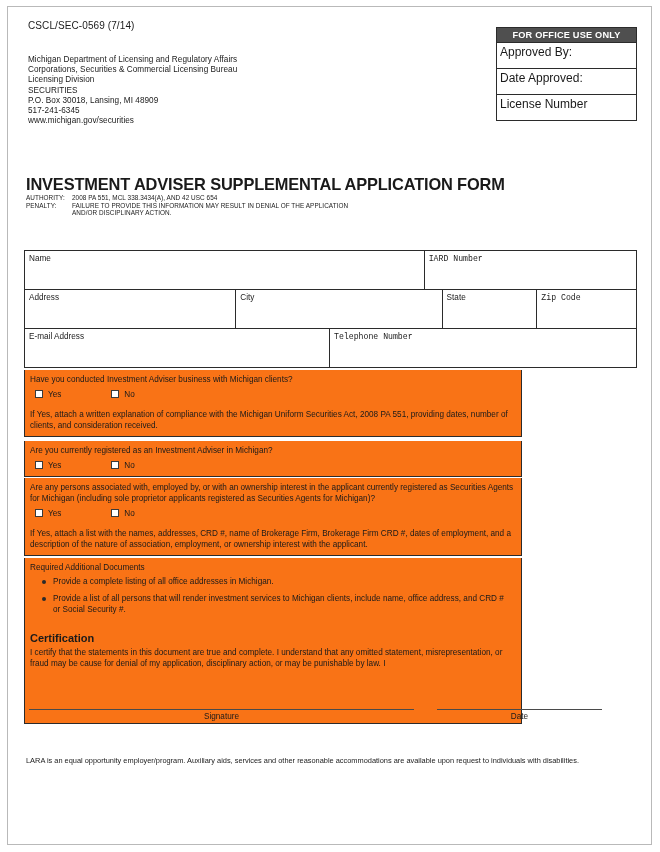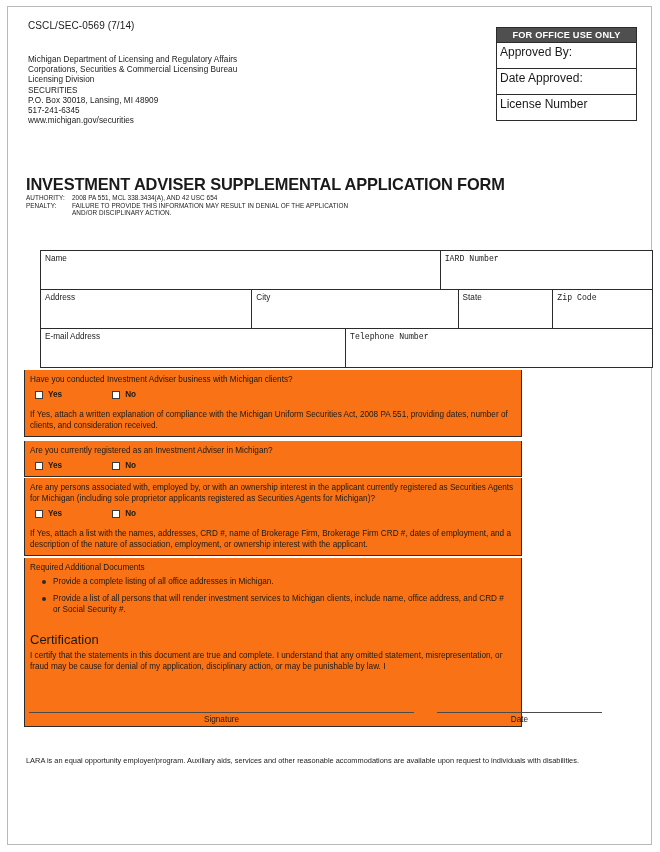--- a/index.html
+++ b/index.html
@@ -104,21 +104,20 @@
   .legal .indent { padding-left: 46px; display: block; }
 
   
   .form-table {
     position: absolute;
     left: 24px; top: 250px;
     width: 613px;
     border: 1px solid #2b2b2b;
     box-sizing: border-box;
     background: #fff;
-    margin-left: 16px;
   }
   .ft-row {
     display: flex;
     border-bottom: 1px solid #2b2b2b;
   }
   .ft-row:last-child { border-bottom: none; }
   .ft-cell {
     border-right: 1px solid #2b2b2b;
     box-sizing: border-box;
     padding: 3px 0 0 4px;
@@ -144,23 +143,22 @@
   .q-text {
     padding: 4px 6px 0 5px;
     line-height: 11px;
   }
   .q-sub {
     padding: 4px 6px 5px 5px;
     line-height: 11px;
   }
   .checkrow {
     display: flex;
-    align-items: flex-end;
+    align-items: flex-start;
     padding: 5px 0 6px 10px;
-    font-weight: bold;
   }
   .cbox {
     width: 8px; height: 8px;
     border: 1px solid #3a3a3a;
     box-sizing: border-box;
     background: #fff;
     display: inline-block;
   }
   .cblabel {
     font-size: 8.2px;
@@ -183,22 +181,22 @@
   .bullet-dot {
     width: 4px; height: 4px;
     border-radius: 50%;
     background: #2b2b2b;
     flex: 0 0 auto;
     margin: 3.5px 7px 0 0;
   }
 
   
   .cert-head {
-    font-weight: normal;
-    font-size: 13px;
+    font-weight: bold;
+    font-size: 11px;
     padding: 4px 0 0 5px;
   }
   .cert-body {
     font-size: 8.2px;
     line-height: 11px;
     padding: 3px 8px 0 5px;
   }
   .sig-area {
     position: relative;
     height: 54px;

